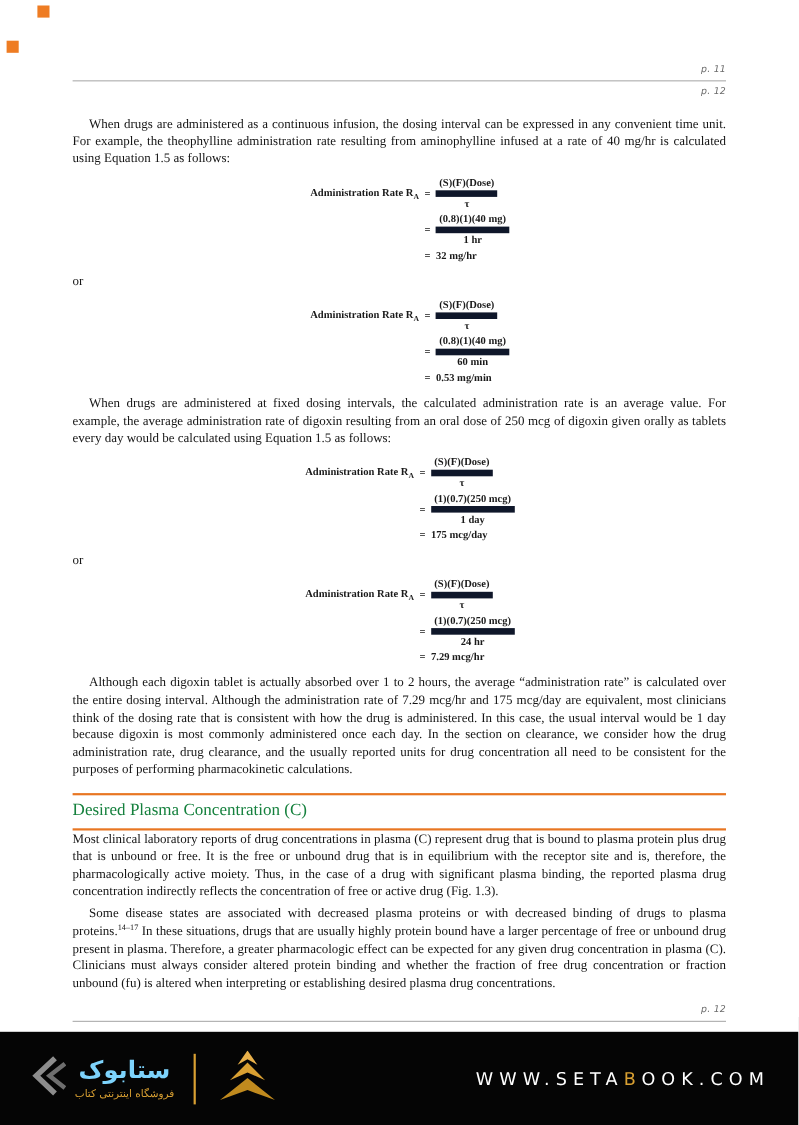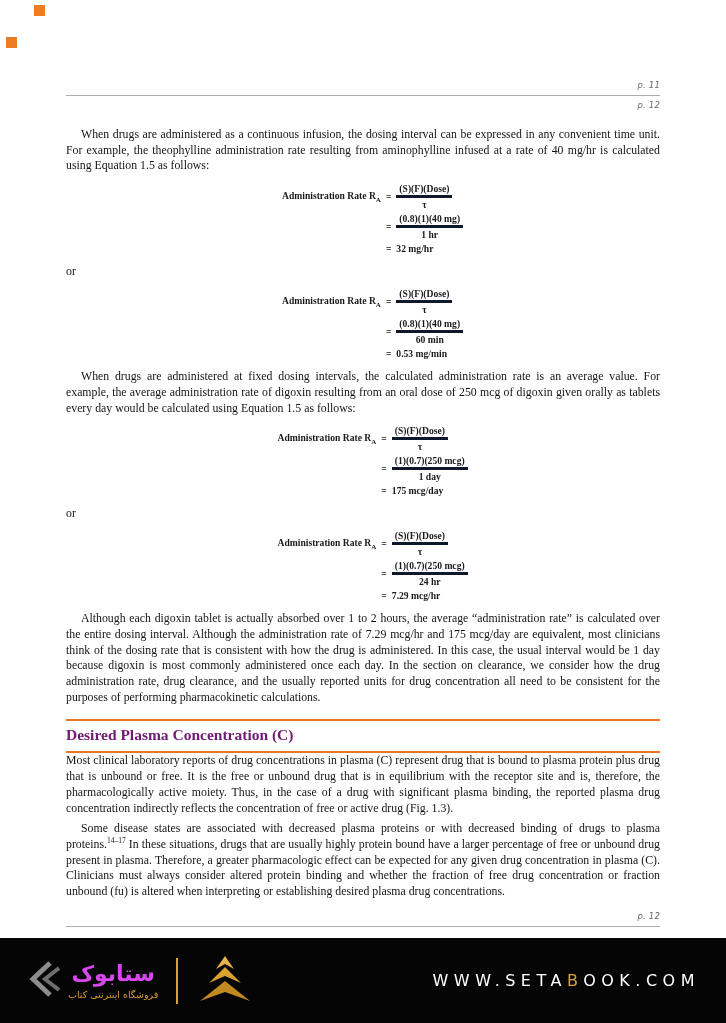--- a/index.html
+++ b/index.html
@@ -8,21 +8,21 @@
     width: 726px; height: 1023px; position: relative;
     background: #ffffff; overflow: hidden;
     font-family: "Liberation Serif", serif; color: #141414;
     margin: 0 auto;
   }
   
   .marker { position: absolute; width: 11px; height: 11px; background: #ee7c23; }
   .marker-1 { left: 34px; top: 5px; }
   .marker-2 { left: 6px; top: 37px; }
 
-  .content { padding: 57px 66px 0 66px; margin-top: 22px; }
+  .content { padding: 57px 66px 0 66px; }
 
   .pageref { font-size: 8.5px; font-style: italic; color: #6b6b6b; text-align: right;
              font-family: "DejaVu Sans", sans-serif; line-height: 12px; letter-spacing: .2px; }
   .rule { border: 0; border-top: 1px solid #acacac; margin: 4px 0 3px 0; }
 
   .para { font-size: 11.8px; line-height: 15.7px; text-align: justify; margin: 0 0 5px 0; }
   .para.indent { text-indent: 15px; }
   .para-first { margin-top: 16px; }
   sup.ref { font-size: 7.5px; vertical-align: super; line-height: 0; }
 
@@ -30,39 +30,39 @@
 
   
   .eq { display: flex; justify-content: center; margin: 9px 0 10px 0;
         font-size: 9.6px; font-weight: bold; color: #1a1a1a; }
   .eq-inner { display: flex; flex-direction: column; gap: 3px; }
   .eq-row { display: flex; align-items: center; }
   .eq-label { width: 118px; text-align: right; white-space: nowrap; }
   .eq-label sub { font-size: 7px; }
   .eq-sign { padding: 0 5px; }
   .frac { display: inline-block; text-align: center; line-height: 11px; }
-  .frac .num { display: block; border-bottom: 3px solid #0f172a; padding: 0 3px 1px 3px; text-align: right; }
+  .frac .num { display: block; border-bottom: 6px solid #0f172a; padding: 0 3px 1px 3px; text-align: right; }
   .frac .den { display: block; padding-top: 1px; }
   .eq-result { line-height: 11px; }
 
   
   .rule-orange { border: 0; border-top: 2.5px solid #e87622; margin: 14px 0 0 0; }
   .rule-orange.bottom { border-top-width: 2px; margin: 0; }
-  .section-heading { font-size: 15.5px; font-weight: bold; margin: 5px 0 7px 0; color: #701a75; }
+  .section-heading { font-size: 15.5px; font-weight: normal; margin: 5px 0 7px 0; color: #15803d; }
   .protein-heading { font-size: 12.5px; font-weight: bold; color: #e8500f; margin: 11px 0 5px 0; letter-spacing: .2px; }
 
   .pageref-bottom { margin-top: 10px; }
 
   
   .footer { position: absolute; left: 0; right: 0; bottom: 0; height: 85px; background: #050505;
             display: flex; align-items: center; justify-content: space-between; padding: 0 26px; }
   .footer-left { display: flex; align-items: center; gap: 18px; }
   .brand { display: flex; align-items: center; gap: 8px; }
   .brand-text { display: flex; flex-direction: column; align-items: center; gap: 3px; }
-  .brand-name { color: #d946ef; font-size: 22px; font-weight: bold; font-family: "DejaVu Sans", sans-serif; line-height: 24px; }
+  .brand-name { color: #7dd3fc; font-size: 22px; font-weight: bold; font-family: "DejaVu Sans", sans-serif; line-height: 24px; }
   .brand-tagline { color: #d9a032; font-size: 9.5px; font-family: "DejaVu Sans", sans-serif; }
   .footer-divider { width: 2px; height: 46px; background: #d9a032; }
   .footer-right { display: flex; flex-direction: column; align-items: flex-end; gap: 9px; }
   .shop-title { color: #ffffff; font-size: 18.5px; font-family: "DejaVu Sans", sans-serif; line-height: 20px; }
   .site-url { color: #ffffff; font-size: 16px; font-weight: normal; letter-spacing: 5.5px;
               font-family: "DejaVu Sans", sans-serif; }
   .site-url .gold { color: #d9a032; }
 </style>
 </head>
 <body>

